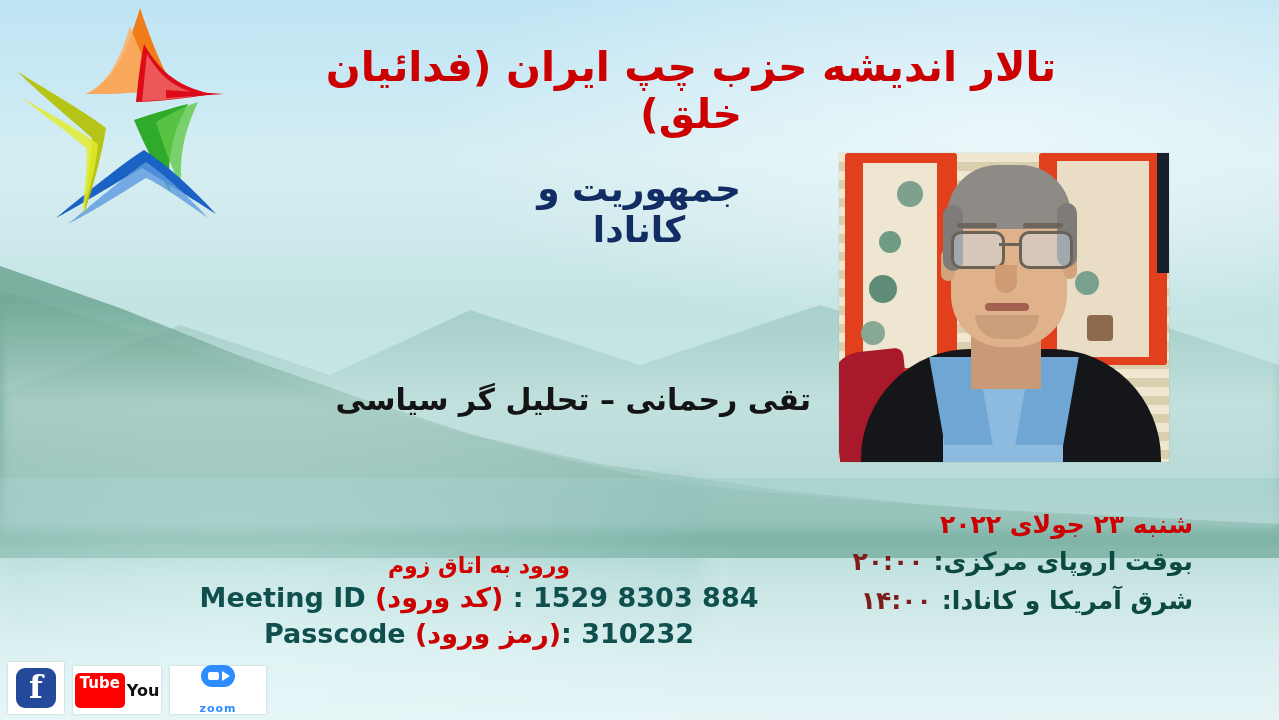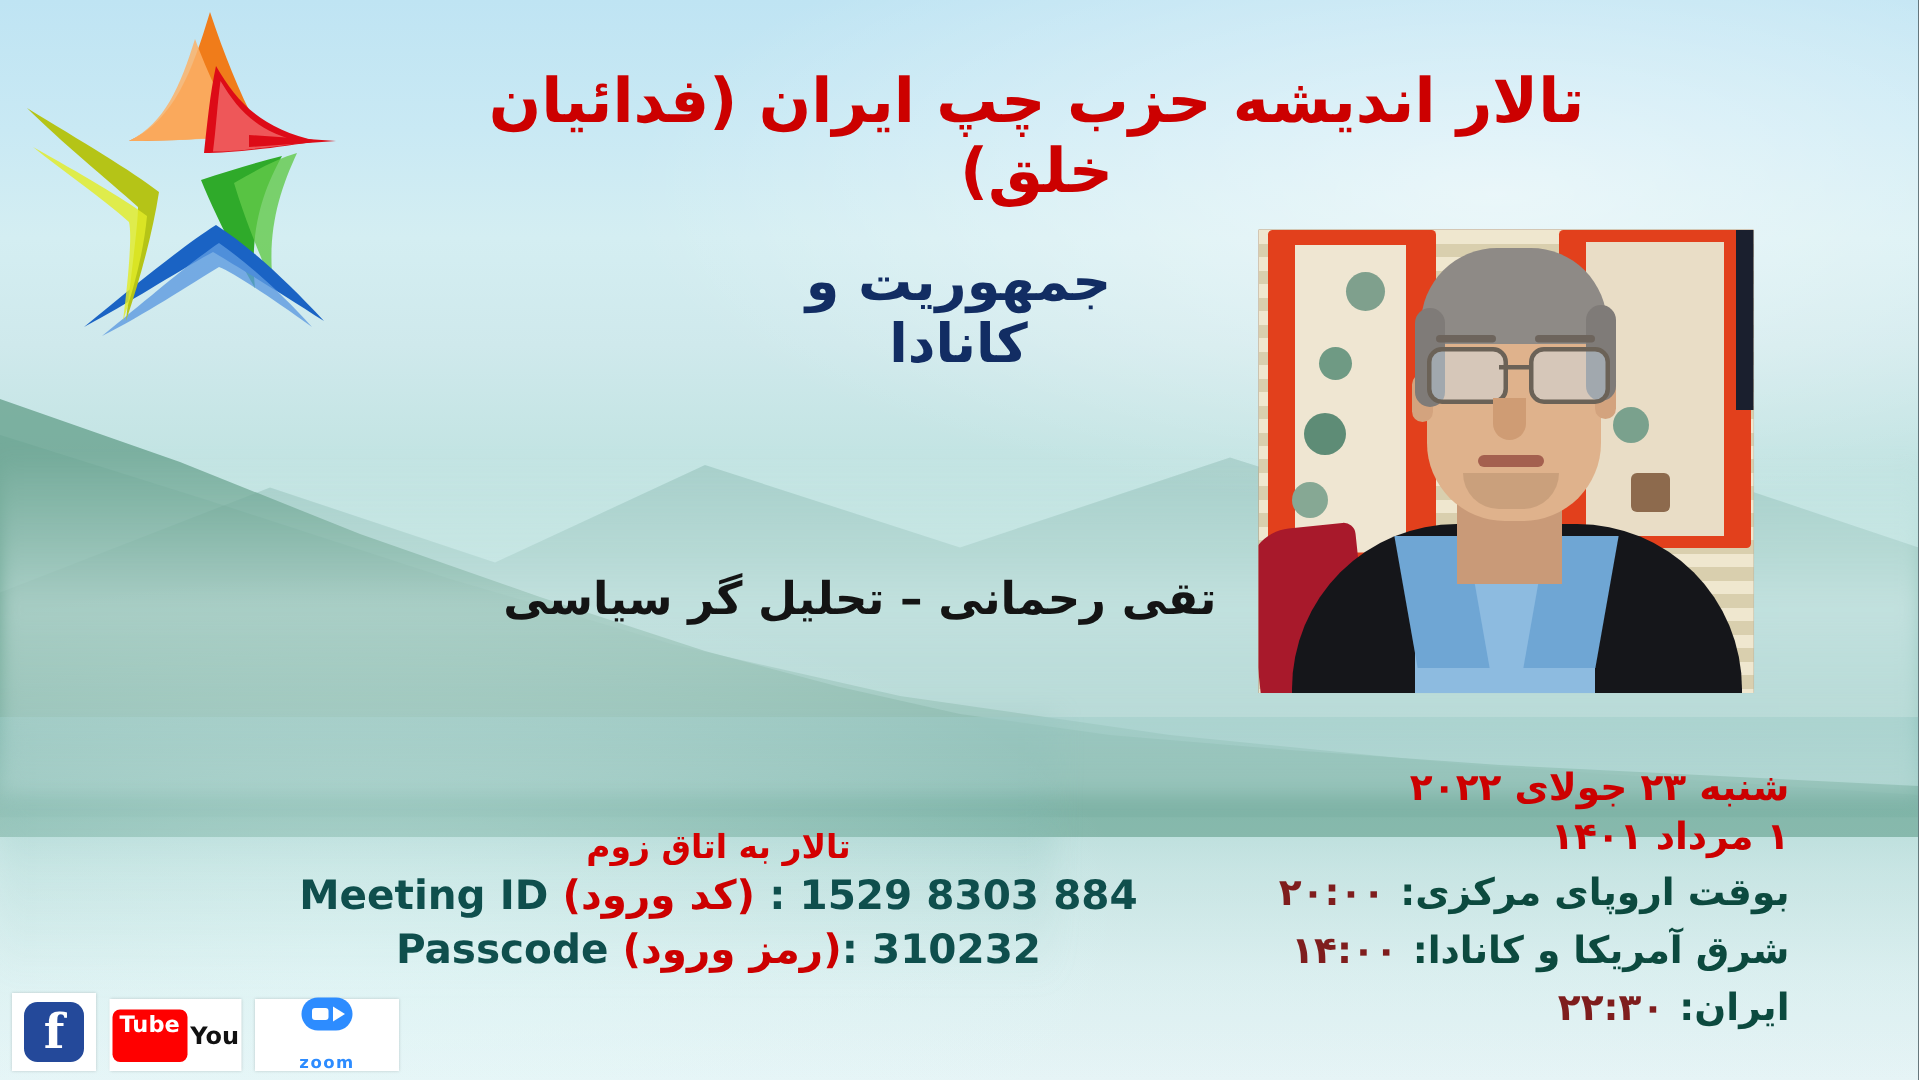--- a/index.html
+++ b/index.html
@@ -476,31 +476,29 @@
       <div class="lens lens-l"></div>
       <div class="lens lens-r"></div>
       <div class="bridge"></div>
     </div>
     <div class="photo-nose"></div>
     <div class="photo-mouth"></div>
     <div class="photo-chin"></div>
   </div>
 
   <div class="zoom-block">
-    <div class="zoom-head">تالار به اتاق زوم</div>
+    <div class="zoom-head">ورود به اتاق زوم</div>
     <div class="zoom-line"><span>Meeting ID</span><span>&nbsp;</span><span class="fa-paren">(کد ورود)</span><span> : </span><span>884 8303 1529</span></div>
     <div class="zoom-line"><span>Passcode</span><span>&nbsp;</span><span class="fa-paren">(رمز ورود)</span><span>: </span><span>310232</span></div>
   </div>
 
   <div class="when-block">
     <div class="when-date">شنبه ۲۳ جولای ۲۰۲۲</div>
-    <div class="when-date">۱ مرداد ۱۴۰۱</div>
     <div class="when-row"><span>بوقت اروپای مرکزی:</span><span class="when-time">۲۰:۰۰</span></div>
     <div class="when-row"><span>شرق آمریکا و کانادا:</span><span class="when-time">۱۴:۰۰</span></div>
-    <div class="when-row"><span>ایران:</span><span class="when-time">۲۲:۳۰</span></div>
   </div>
 
   <div class="social">
     <div class="badge badge-zoom">
       <div class="zoom-mark">
         <div class="zoom-cam"></div>
         <div class="zoom-word">zoom</div>
       </div>
     </div>
     <div class="badge badge-yt">

